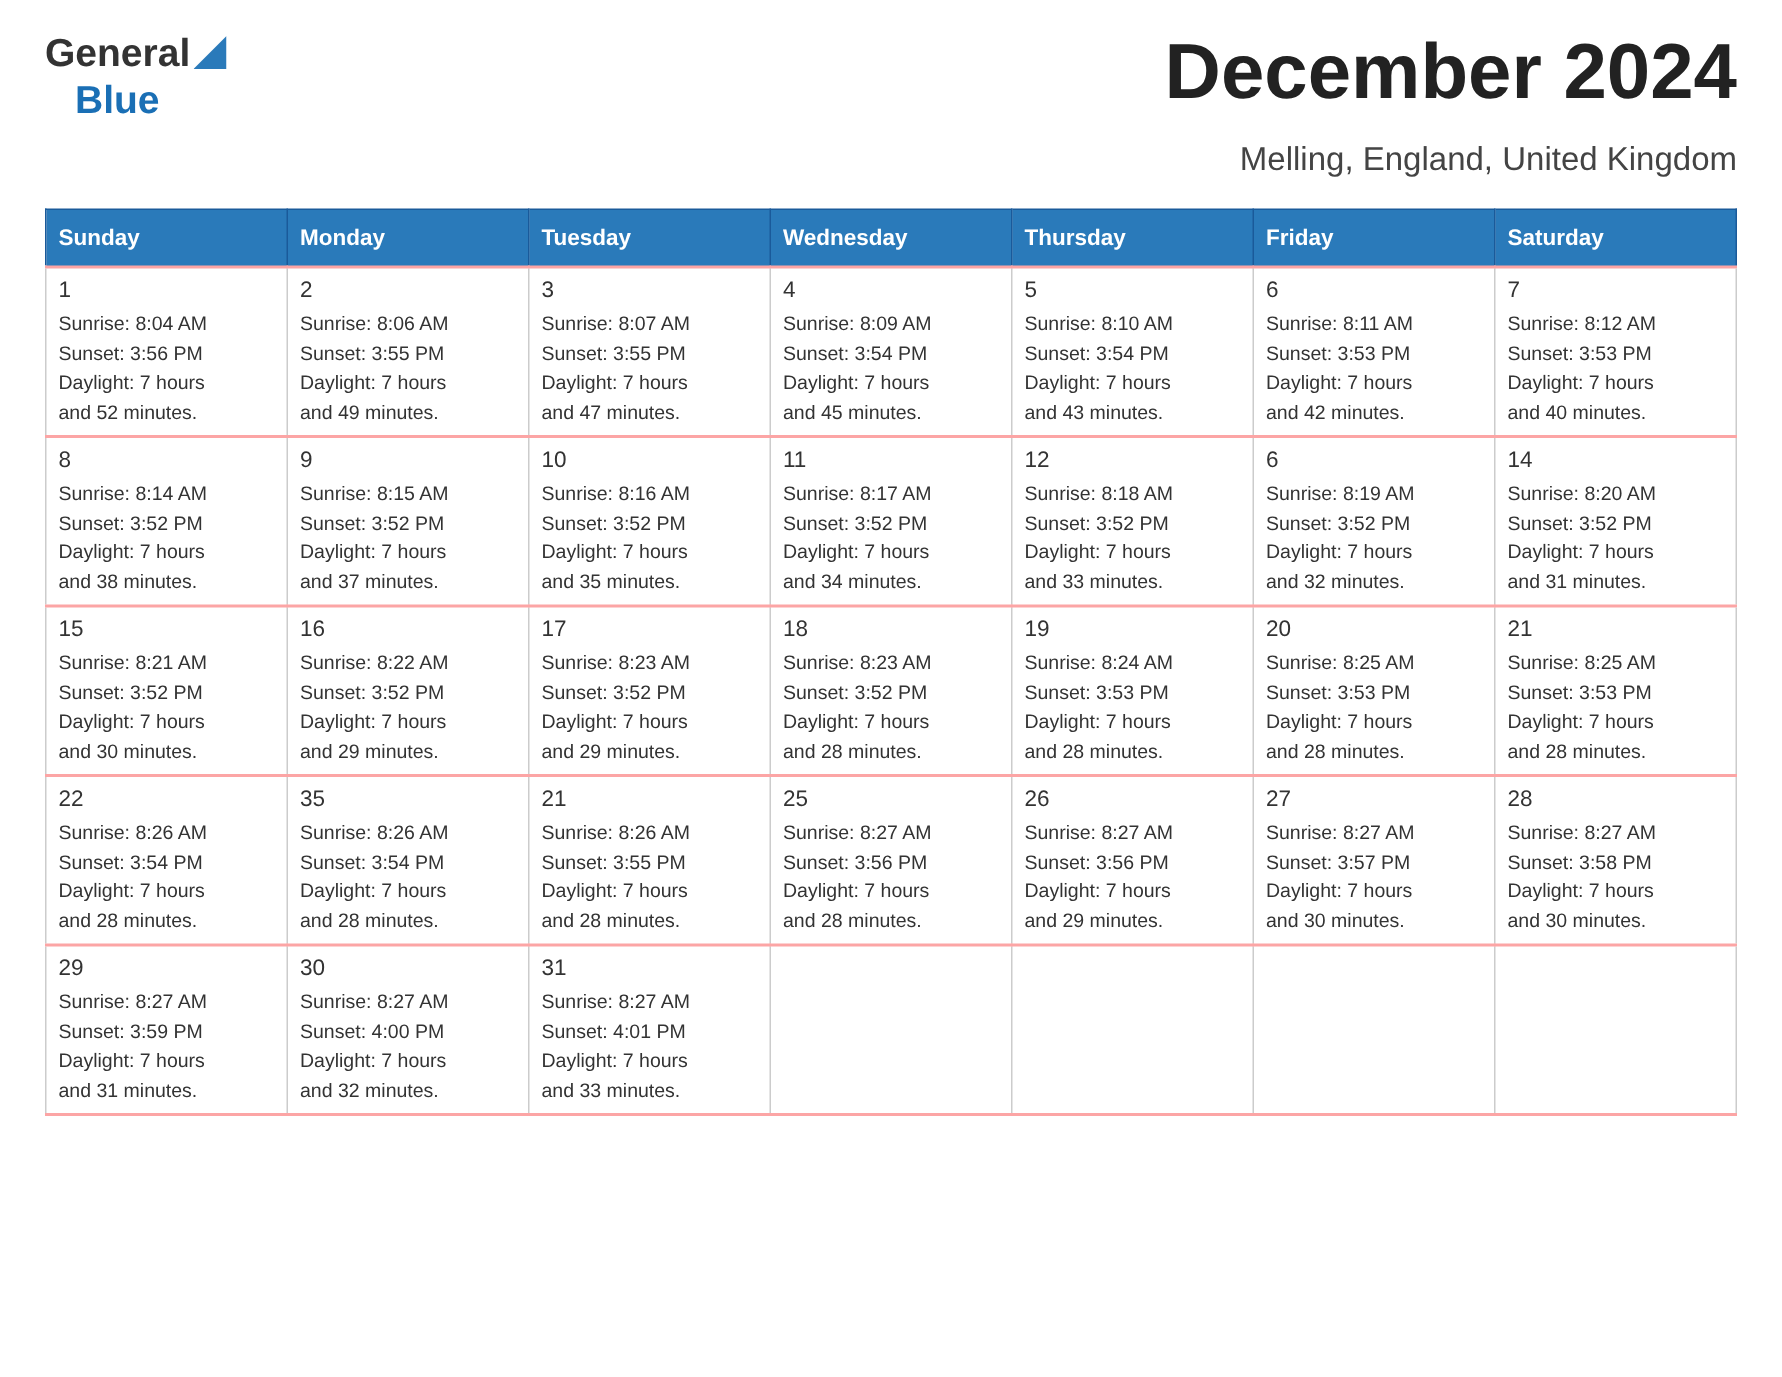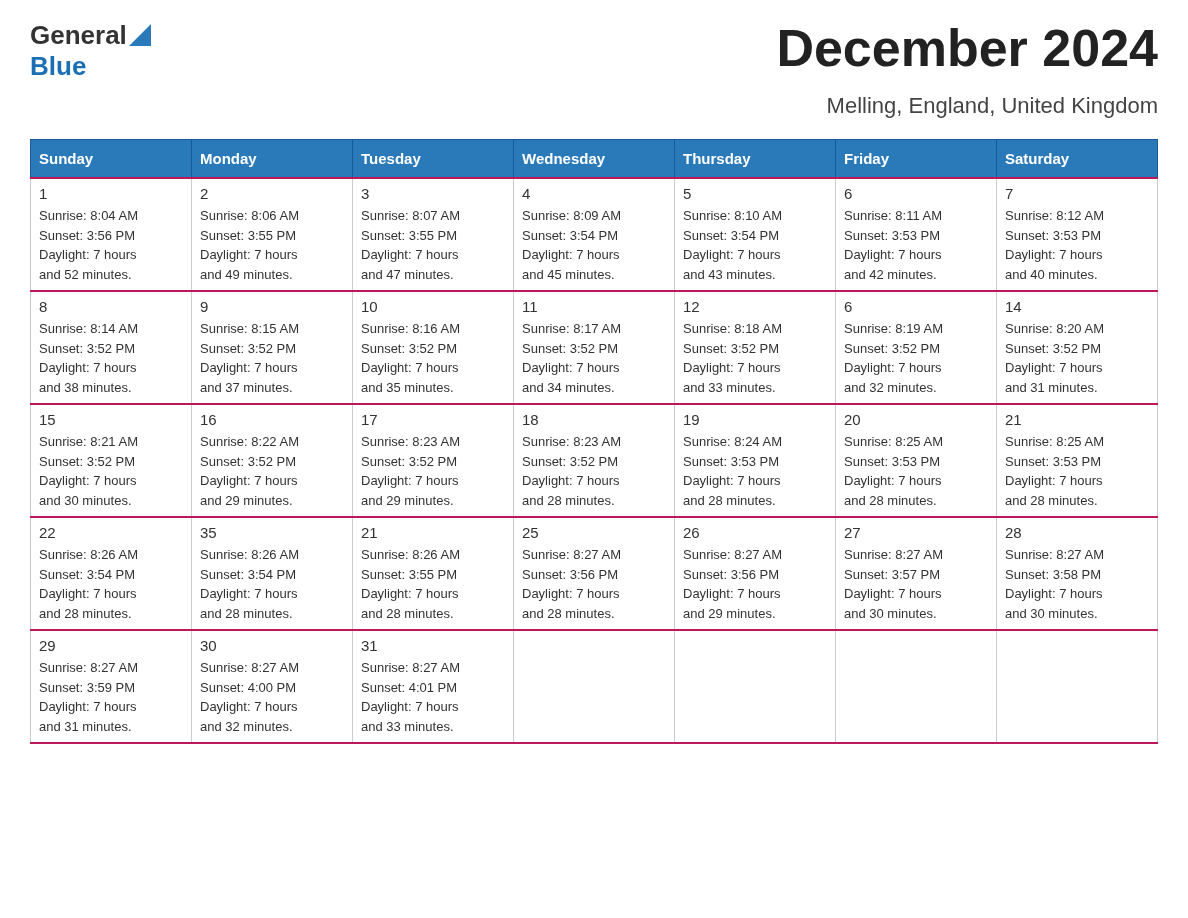--- a/index.html
+++ b/index.html
@@ -32,21 +32,21 @@
       align-items: flex-start;
     }
     .logo-line1 {
       display: flex;
       align-items: center;
       text-align: center;
     }
     .logo-line2 {
       display: flex;
       align-items: flex-end;
-      margin-left: 0;
+      margin-left: 20px;
     }
     .title-block {
       text-align: right;
     }
     .title-block h1 {
       font-size: 52px;
       font-weight: bold;
       color: #222;
       line-height: 1.1;
     }
@@ -72,21 +72,21 @@
     .calendar td {
       vertical-align: top;
       padding: 6px 8px;
       border: 1px solid #ccc;
       width: 14.28%;
       min-height: 100px;
       font-size: 13px;
       color: #333;
     }
     .calendar tr {
-      border-bottom: 2px solid #be185d;
+      border-bottom: 2px solid #fca5a5;
     }
     .day-num {
       font-size: 15px;
       font-weight: normal;
       margin-bottom: 4px;
       display: block;
     }
     .day-info {
       font-size: 13px;
       line-height: 1.5;

